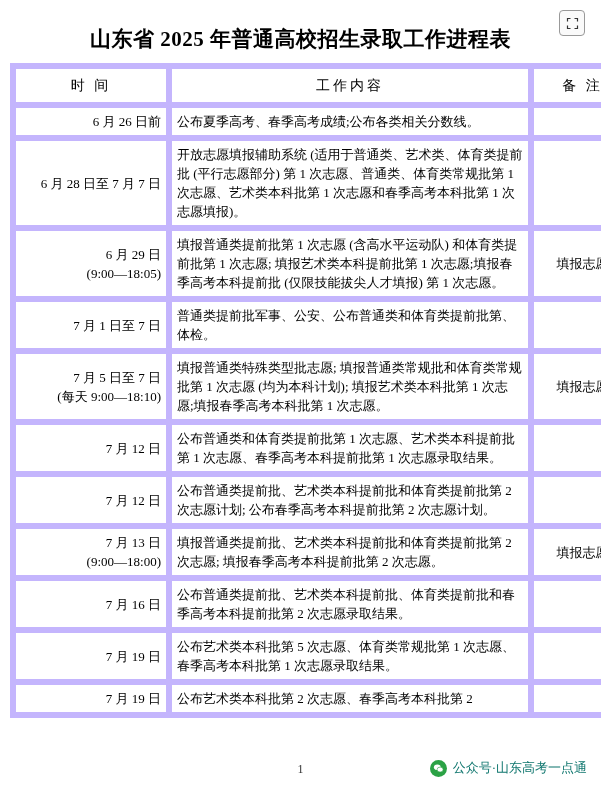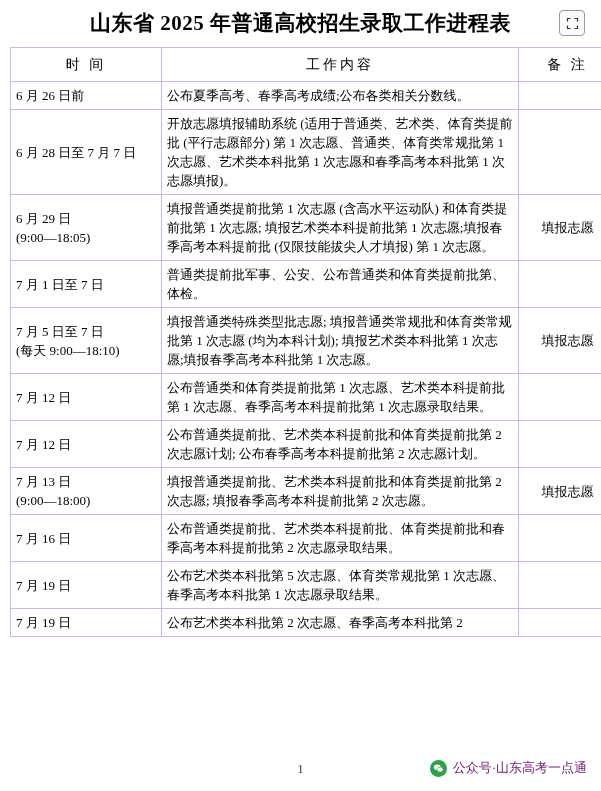--- a/index.html
+++ b/index.html
@@ -17,21 +17,21 @@
   }
   .page {
     width: 601px;
     height: 791px;
     position: relative;
     box-sizing: border-box;
     padding: 0 10px;
   }
   .title-row {
     position: relative;
-    padding-top: 8px;
+    padding-top: 24px;
   }
   .doc-title {
     font-family: "Liberation Serif", serif;
     font-weight: bold;
     font-size: 21px;
     line-height: 30px;
     text-align: center;
     letter-spacing: 0.5px;
     padding: 0 30px;
   }
@@ -52,39 +52,39 @@
 
   table.schedule {
     width: 581px;
     margin: 9px auto 0 auto;
     border-collapse: collapse;
     table-layout: fixed;
     font-family: "Liberation Serif", serif;
   }
   table.schedule th,
   table.schedule td {
-    border: 1px solid #c4b5fd;
+    border: 6px solid #c4b5fd;
     vertical-align: middle;
     font-size: 13px;
     line-height: 19px;
     padding: 4px 5px;
   }
   table.schedule th {
     text-align: center;
     font-weight: normal;
     font-size: 14px;
     letter-spacing: 3px;
     padding: 7px 4px;
   }
   th.col-time { width: 142px; }
   th.col-content { width: 348px; }
   th.col-remark { width: 89px; letter-spacing: 3px; }
 
   td.time {
-    text-align: left;
+    text-align: right;
     white-space: pre-line;
   }
   td.content {
     text-align: left;
     margin-left: 8px;
   }
   td.remark {
     text-align: center;
   }
   .footer {
@@ -96,21 +96,21 @@
   }
   .wechat-credit {
     position: absolute;
     right: 14px;
     bottom: 8px;
     display: flex;
     align-items: flex-end;
     gap: 6px;
     font-size: 13px;
     font-family: "Liberation Serif", serif;
-    color: #701a75;
+    color: #0f766e;
   }
   .wechat-logo {
     width: 17px;
     height: 17px;
     border-radius: 50%;
     background: #2ba245;
     display: inline-flex;
     align-items: center;
     justify-content: center;
   }

